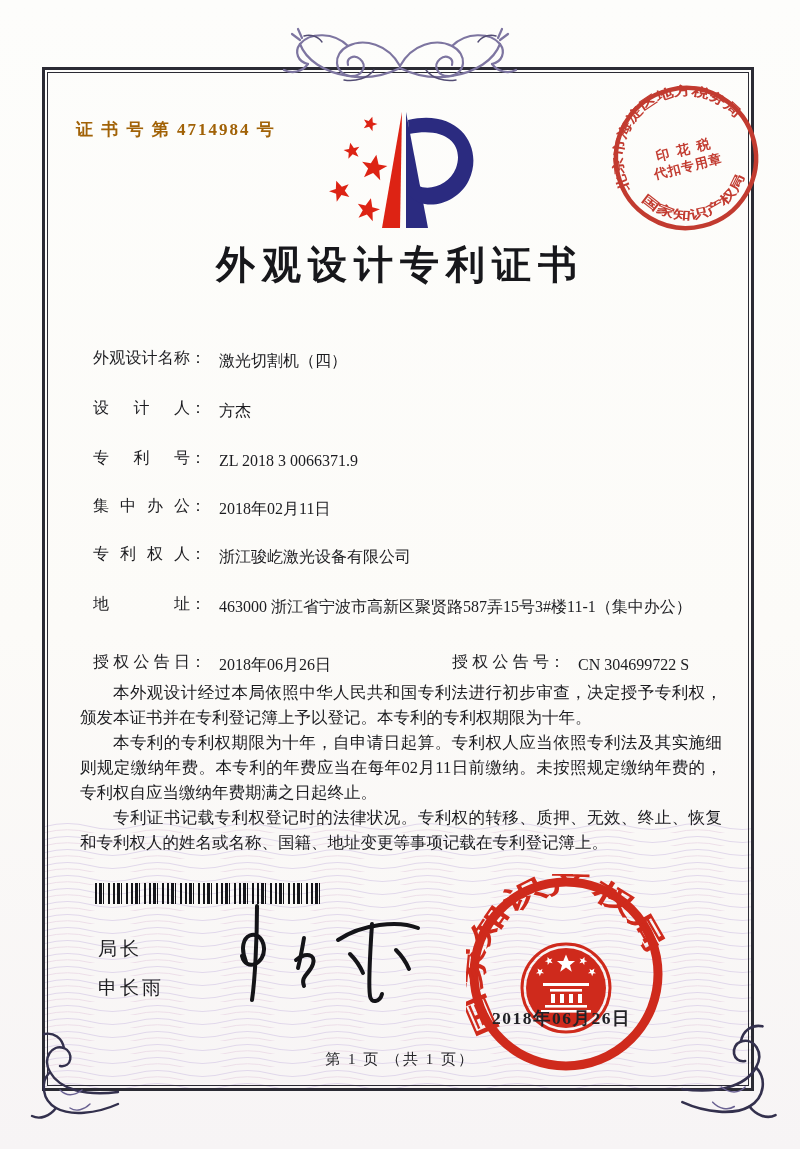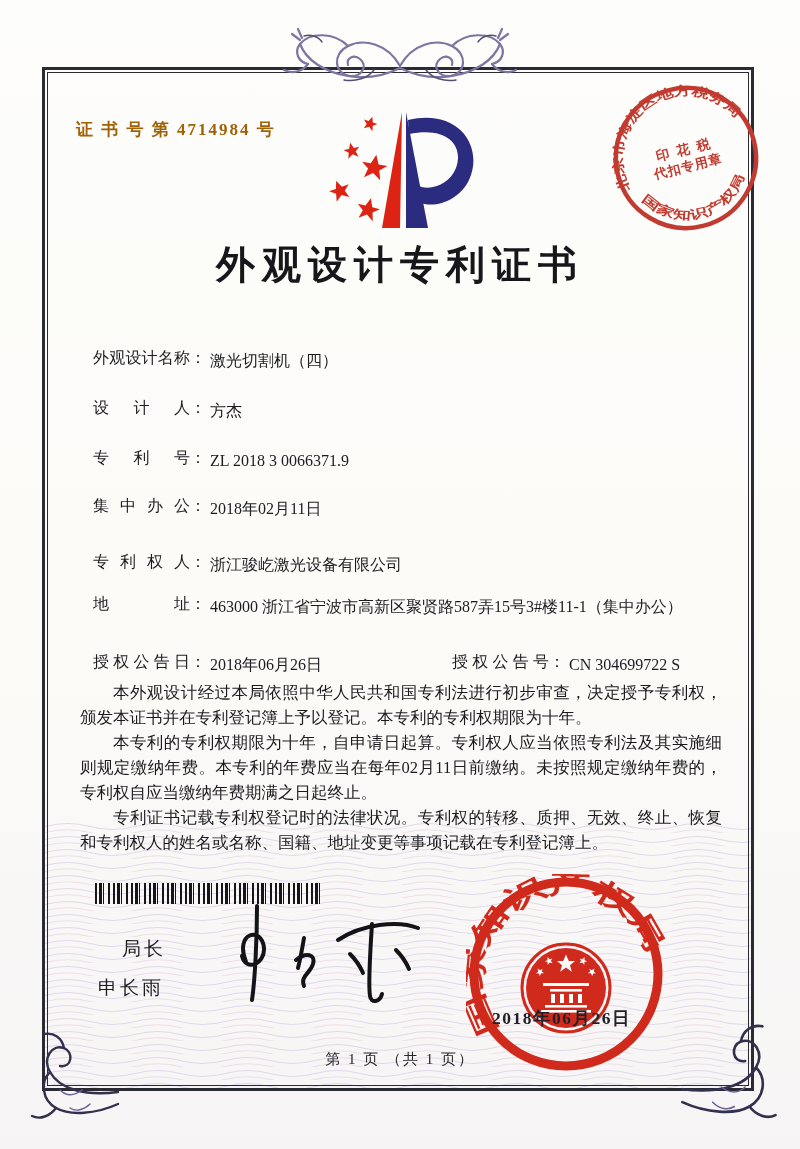--- a/index.html
+++ b/index.html
@@ -33,39 +33,39 @@
   }
 
   .fields { position:absolute; left:93px; top:340px; width:612px; font-size:16px; }
   .frow { position:absolute; left:0; white-space:nowrap; }
   .frow.wrap { white-space:normal; }
   .flabel {
     display:inline-block; width:97px; vertical-align:top;
     text-align:justify; text-align-last:justify;
   }
   .fcolon { display:inline-block; vertical-align:top; }
-  .fvalue { display:inline-block; vertical-align:top; max-width:478px; line-height:1.6; }
+  .fvalue { display:inline-block; vertical-align:top; margin-left:9px; max-width:478px; line-height:1.6; }
   .grant-pair { position:absolute; left:359px; top:0; white-space:nowrap; }
 
   .body-text {
     position:absolute; left:80px; top:680px; width:642px;
     font-size:16.5px; line-height:25px; text-align:justify; color:#1b1b1f;
   }
   .body-text p { text-indent:2em; margin:0; }
 
   .barcode {
     position:absolute; left:95px; top:883px; width:228px; height:21px;
     background:repeating-linear-gradient(90deg,
       #15151a 0 2px, transparent 2px 4px,
       #15151a 4px 7px, transparent 7px 8px,
       #15151a 8px 9px, transparent 9px 13px,
       #15151a 13px 15px, transparent 15px 18px);
   }
 
-  .signer-title { position:absolute; left:98px; top:936px; font-size:19px; letter-spacing:3px;margin-left:24px; }
+  .signer-title { position:absolute; left:98px; top:936px; font-size:19px; letter-spacing:3px; }
   .signer-name  { position:absolute; left:98px; top:975px; font-size:19px; letter-spacing:3px; }
   .signature    { position:absolute; left:212px; top:898px; width:215px; height:110px; }
 
   .office-seal { position:absolute; left:466px; top:874px; width:200px; height:200px; }
   .seal-date {
     position:absolute; left:492px; top:1006px;
     font-size:17.5px; letter-spacing:1.5px; font-weight:600; color:#222226;
   }
 
   .tax-stamp { position:absolute; left:606px; top:78px; width:160px; height:160px; transform:rotate(-14deg); }
@@ -196,21 +196,21 @@
     <span class="fvalue">方杰</span>
   </div>
   <div class="frow" style="top:108px">
     <span class="flabel">专利号</span><span class="fcolon">：</span>
     <span class="fvalue">ZL 2018 3 0066371.9</span>
   </div>
   <div class="frow" style="top:156px">
     <span class="flabel">集中办公</span><span class="fcolon">：</span>
     <span class="fvalue">2018年02月11日</span>
   </div>
-  <div class="frow" style="top:212px">
+  <div class="frow" style="top:204px">
     <span class="flabel">专利权人</span><span class="fcolon">：</span>
     <span class="fvalue">浙江骏屹激光设备有限公司</span>
   </div>
   <div class="frow wrap" style="top:254px">
     <span class="flabel">地址</span><span class="fcolon">：</span>
     <span class="fvalue">463000 浙江省宁波市高新区聚贤路587弄15号3#楼11-1（集中办公）</span>
   </div>
   <div class="frow" style="top:312px">
     <span class="flabel">授权公告日</span><span class="fcolon">：</span>
     <span class="fvalue">2018年06月26日</span>

